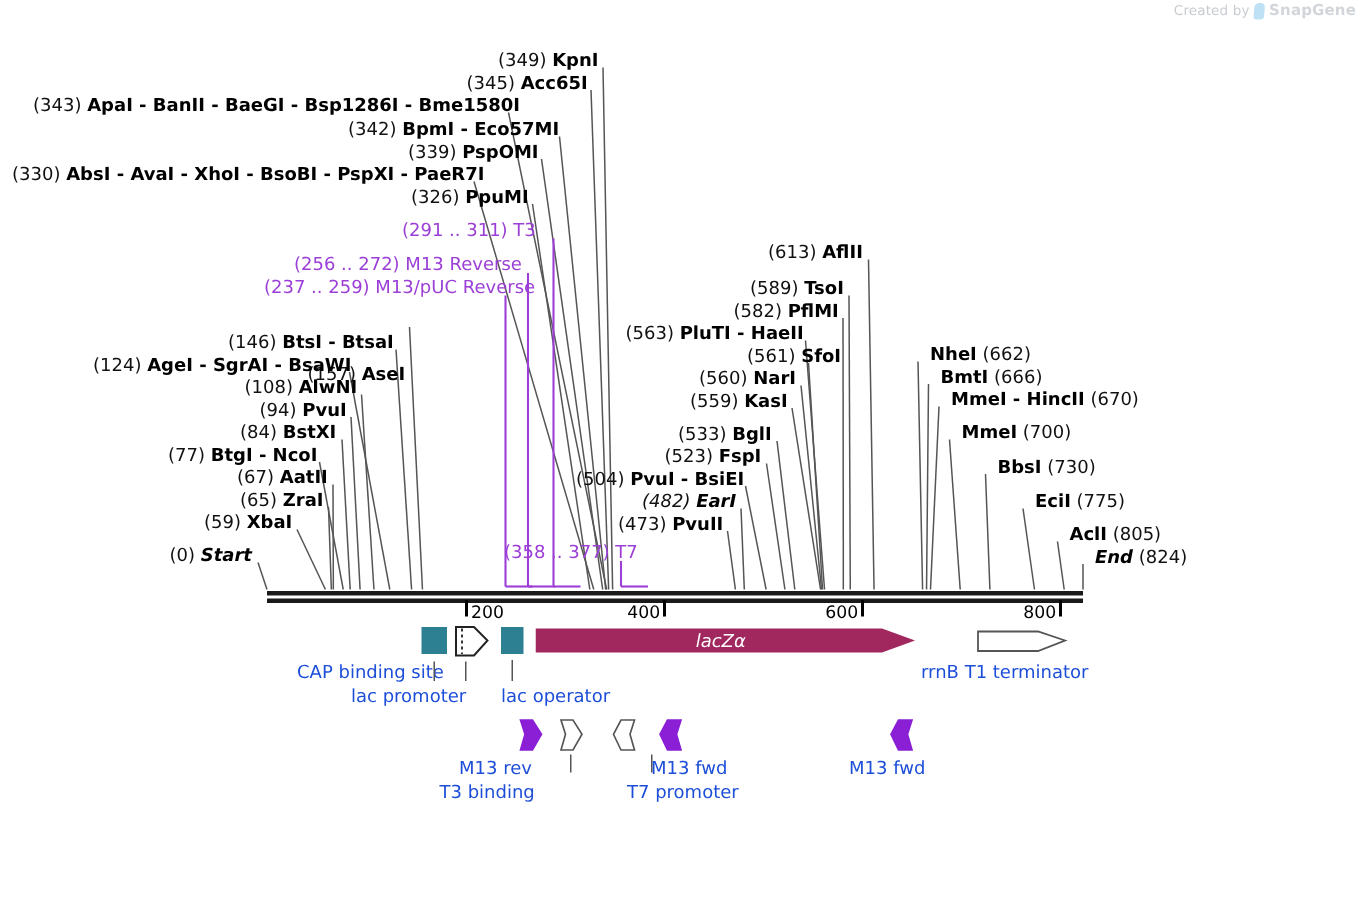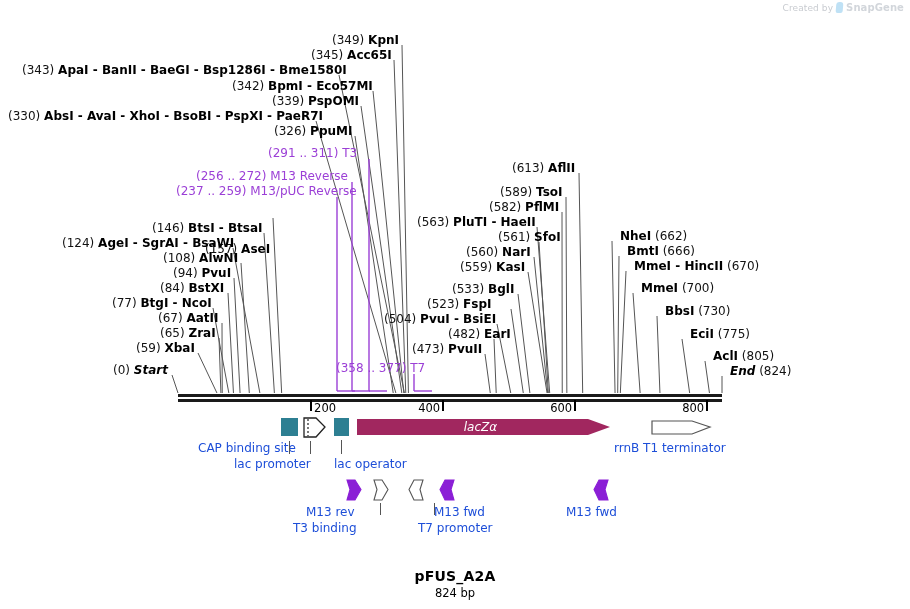--- a/index.html
+++ b/index.html
@@ -140,23 +140,23 @@
       <div class="lbl " style="left: 136px; top: 342px;"><span class="pos">(59)</span> <span class="enz">XbaI</span></div>
       <div class="lbl " style="left: 113px; top: 364px;"><span class="pos">(0)</span> <span class="ital">Start</span></div>
       <div class="lbl " style="left: 512px; top: 162px;"><span class="pos">(613)</span> <span class="enz">AflII</span></div>
       <div class="lbl " style="left: 500px; top: 186px;"><span class="pos">(589)</span> <span class="enz">TsoI</span></div>
       <div class="lbl " style="left: 489px; top: 201px;"><span class="pos">(582)</span> <span class="enz">PflMI</span></div>
       <div class="lbl " style="left: 417px; top: 216px;"><span class="pos">(563)</span> <span class="enz">PluTI - HaeII</span></div>
       <div class="lbl " style="left: 473px; top: 231px; margin-left: 25px;"><span class="pos">(561)</span> <span class="enz">SfoI</span></div>
       <div class="lbl " style="left: 466px; top: 246px;"><span class="pos">(560)</span> <span class="enz">NarI</span></div>
       <div class="lbl " style="left: 460px; top: 261px;"><span class="pos">(559)</span> <span class="enz">KasI</span></div>
       <div class="lbl " style="left: 452px; top: 283px;"><span class="pos">(533)</span> <span class="enz">BglI</span></div>
-      <div class="lbl " style="left: 427px; top: 298px; text-align: center;"><span class="pos">(523)</span> <span class="enz">FspI</span></div>
+      <div class="lbl " style="left: 443px; top: 298px; text-align: center;"><span class="pos">(523)</span> <span class="enz">FspI</span></div>
       <div class="lbl " style="left: 384px; top: 313px;"><span class="pos">(504)</span> <span class="enz">PvuI - BsiEI</span></div>
-      <div class="lbl " style="left: 448px; top: 328px;"><span class="pos">(482)</span> <span class="enz">EarI</span></div>
+      <div class="lbl " style="left: 428px; top: 328px; font-style: italic;"><span class="pos">(482)</span> <span class="enz">EarI</span></div>
       <div class="lbl " style="left: 412px; top: 343px;"><span class="pos">(473)</span> <span class="enz">PvuII</span></div>
       <div class="lbl right" style="left: 620px; top: 230px;"><span class="enz">NheI</span> <span class="pos">(662)</span></div>
       <div class="lbl right" style="left: 627px; top: 245px;"><span class="enz">BmtI</span> <span class="pos">(666)</span></div>
       <div class="lbl right" style="left: 634px; top: 260px;"><span class="enz">MmeI - HincII</span> <span class="pos">(670)</span></div>
       <div class="lbl right" style="left: 641px; top: 282px;"><span class="enz">MmeI</span> <span class="pos">(700)</span></div>
       <div class="lbl right" style="left: 665px; top: 305px;"><span class="enz">BbsI</span> <span class="pos">(730)</span></div>
       <div class="lbl right" style="left: 690px; top: 328px;"><span class="enz">EciI</span> <span class="pos">(775)</span></div>
       <div class="lbl right" style="left: 713px; top: 350px;"><span class="enz">AclI</span> <span class="pos">(805)</span></div>
       <div class="lbl right" style="left: 730px; top: 365px;"><span class="ital">End</span> <span class="pos">(824)</span></div>
     </div>
@@ -222,18 +222,14 @@
       <svg width="17" height="23" style="position: absolute; left: 439px; top: 479px;">
         <path d="M15,1 L6,1 L1,10.5 L6,21 L15,21 L12,10.5 Z" fill="#8b1fd6" stroke="#8b1fd6" stroke-width="1.1"></path>
       </svg>
       <div class="feat-label" style="left: 434px; top: 505px;">M13 fwd</div>
       <svg width="17" height="23" style="position: absolute; left: 593px; top: 479px;">
         <path d="M15,1 L6,1 L1,10.5 L6,21 L15,21 L12,10.5 Z" fill="#8b1fd6" stroke="#8b1fd6" stroke-width="1.1"></path>
       </svg>
       <div class="feat-label" style="left: 566px; top: 505px;">M13 fwd</div>
     </div>
 
-  <div style="position:absolute; left:0; top:568px; width:910px; text-align:center;">
-    <div style="font-size:14px; font-weight:bold; color:#000; letter-spacing:.2px;">pFUS_A2A</div>
-    <div style="font-size:11.5px; color:#000; margin-top:2px;">824 bp</div>
-  </div>
 
 </div>
 
 </body></html>

